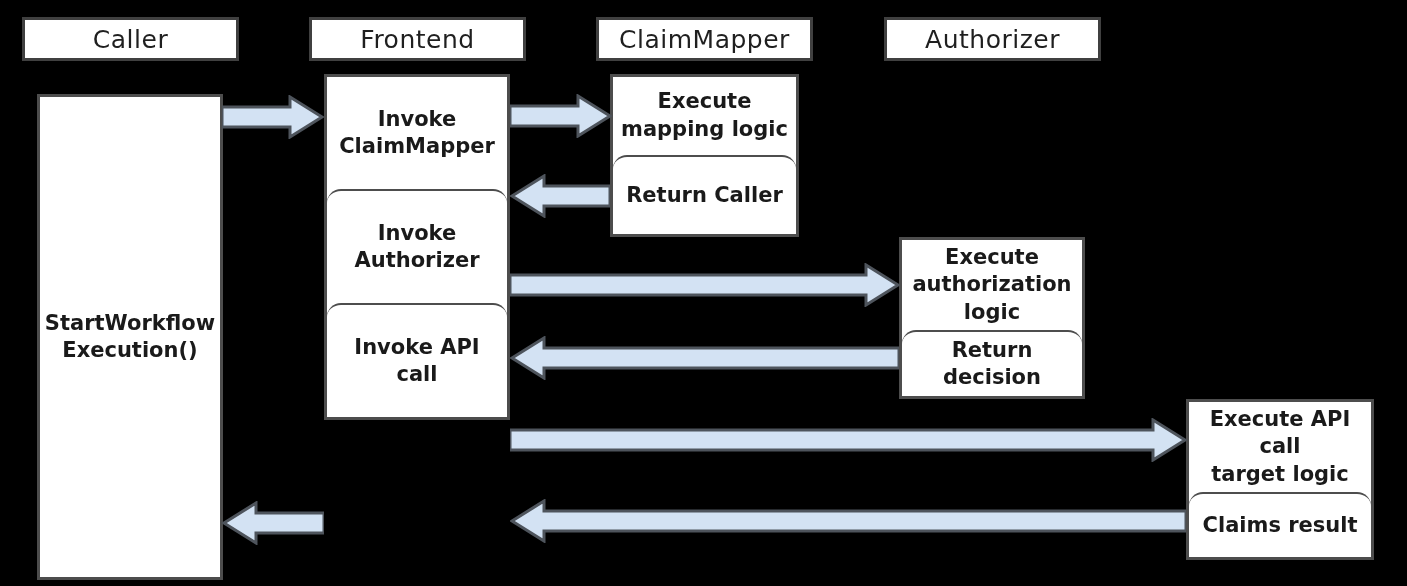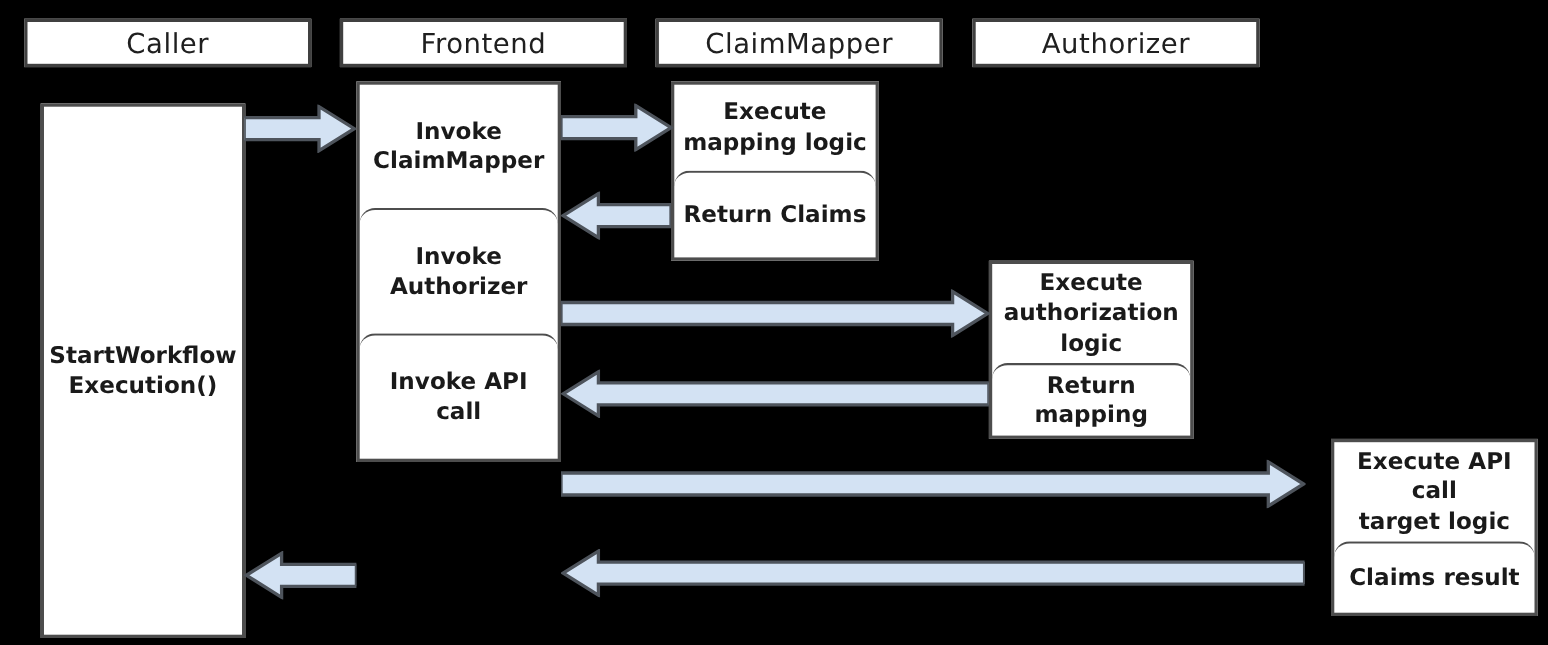--- a/index.html
+++ b/index.html
@@ -11,21 +11,21 @@
     position: relative;
     width: 1407px;
     height: 586px;
     background: #000000;
     font-family: "DejaVu Sans", "Liberation Sans", sans-serif;
     overflow: hidden;
   }
   .lane-header {
     position: absolute;
     top: 17px;
-    width: 261px;
+    width: 217px;
     height: 44px;
     background: #ffffff;
     border: 3px solid #404040;
     box-sizing: border-box;
     display: flex;
     align-items: center;
     justify-content: center;
     font-size: 25px;
     font-weight: 400;
     color: #1f1f1f;
@@ -87,31 +87,31 @@
     <div class="cell">Invoke
 ClaimMapper</div>
     <div class="cell">Invoke
 Authorizer</div>
     <div class="cell">Invoke API call</div>
   </div>
 
   <div class="activation" style="left:610px; top:74px; width:189px; height:163px;">
     <div class="cell">Execute
 mapping logic</div>
-    <div class="cell">Return Claims</div>
+    <div class="cell">Return Caller</div>
   </div>
 
   <div class="activation" style="left:899px; top:237px; width:186px; height:162px;">
     <div class="cell">Execute
 authorization
 logic</div>
-    <div class="cell">Return mapping</div>
+    <div class="cell">Return decision</div>
   </div>
 
-  <div class="activation" style="left:1186px; top:399px; width:188px; height:161px;margin-left:24px;">
+  <div class="activation" style="left:1186px; top:399px; width:188px; height:161px;">
     <div class="cell">Execute API call
 target logic</div>
     <div class="cell">Claims result</div>
   </div>
 
   <svg class="arrow" style="left:222px; top:95px;" width="102" height="44" viewBox="0 0 102 44">
     <polygon points="0,12 68,12 68,2 100,22 68,42 68,32 0,32"></polygon>
   </svg>
 
   <svg class="arrow" style="left:510px; top:94px;" width="102" height="44" viewBox="0 0 102 44">

